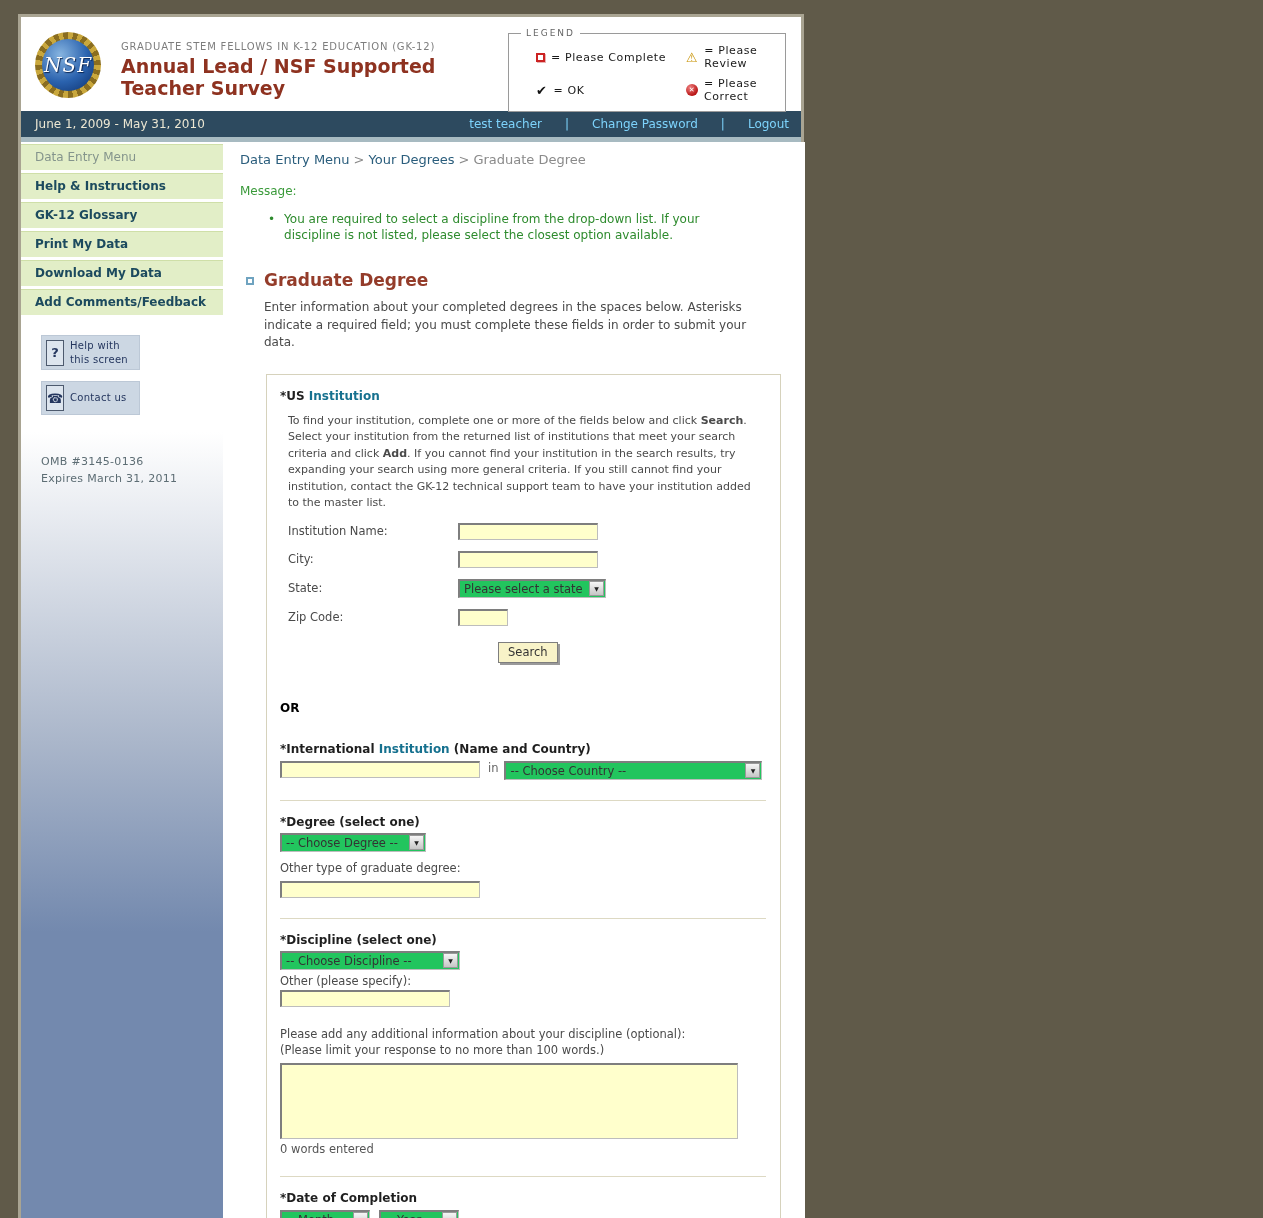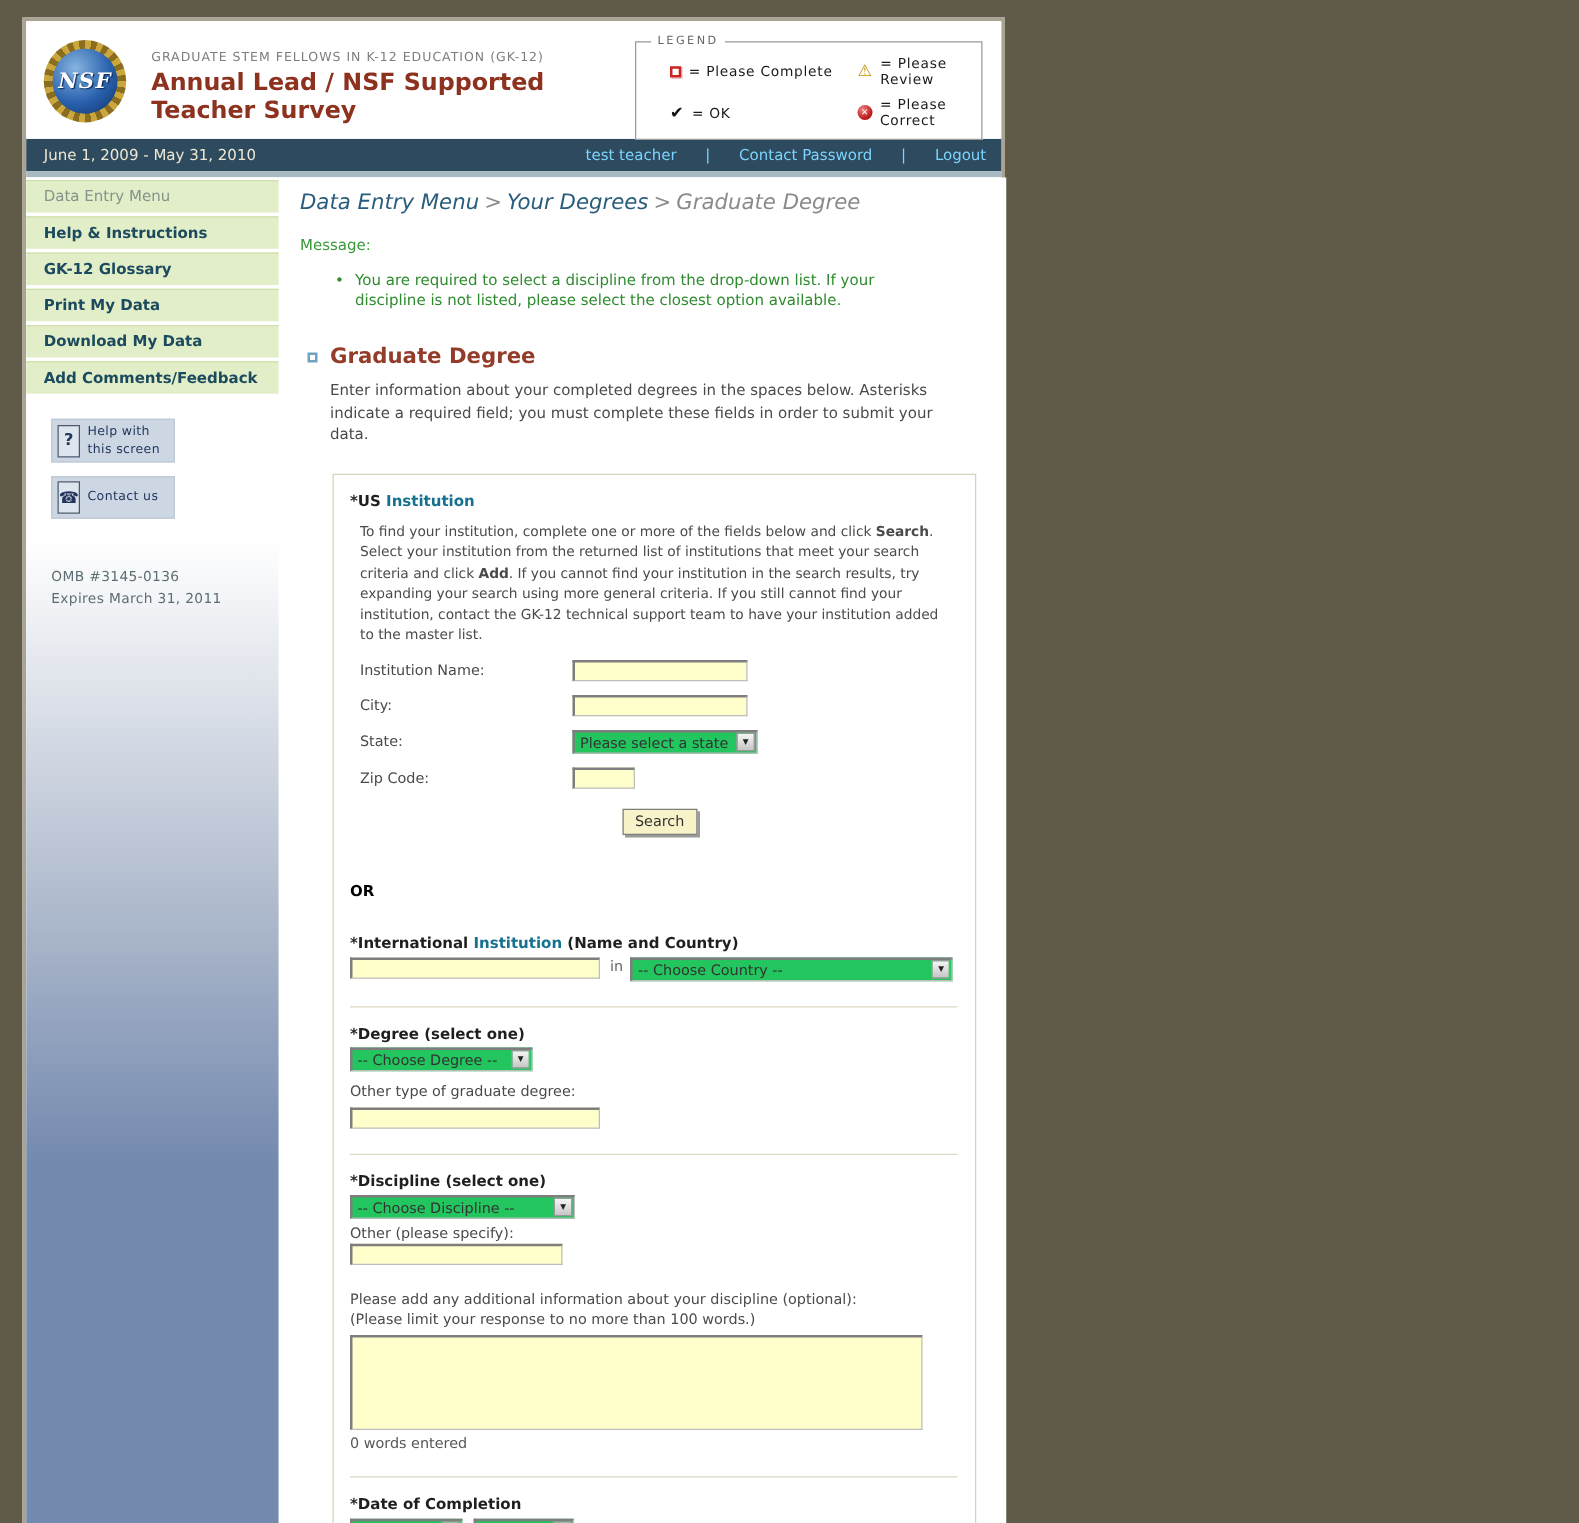--- a/index.html
+++ b/index.html
@@ -20,23 +20,23 @@
   .header { position: relative; height: 94px; background: #fff; }
   .nsf-logo {
     position: absolute; left: 14px; top: 15px;
     width: 66px; height: 66px; border-radius: 50%;
     background: repeating-conic-gradient(#c9a73c 0deg 9deg, #8a6d1f 9deg 18deg);
   }
   .nsf-globe {
     position: absolute; inset: 7px; border-radius: 50%;
     background: radial-gradient(circle at 35% 30%, #86b4e0 0%, #2a62ae 55%, #0d2f6b 100%);
     display: flex; align-items: center; justify-content: center;
-    color: #fff; font-weight: bold; font-style: italic;
+    color: #fff; font-weight: normal; font-style: italic;
     font-family: "DejaVu Serif", "Liberation Serif", serif;
-    font-size: 17px; letter-spacing: 1px;
+    font-size: 20px; letter-spacing: 1px;
     text-shadow: 1px 1px 1px #0a2450;
   }
   .titles { position: absolute; left: 100px; top: 24px; }
   .program-name { font-size: 10px; color: #7d7d7d; letter-spacing: 0.8px; }
   .survey-title {
     margin-top: 4px; width: 370px;
     font-size: 19px; font-weight: bold; color: #8e3220; line-height: 1.15;
   }
   .legend {
     position: absolute; right: 15px; top: 16px; width: 278px;
@@ -98,21 +98,21 @@
     width: 18px; height: 26px; flex: 0 0 auto;
     border: 1px solid #4d5a6e; background: #dde5ee; color: #24365e;
     display: flex; align-items: center; justify-content: center;
     font-size: 13px; font-weight: bold;
   }
   .help-btn-text { font-size: 10px; color: #24365e; line-height: 1.35; letter-spacing: 0.3px; }
   .omb { margin: 38px 0 0 20px; font-size: 11px; color: #5d6d74; line-height: 1.55; letter-spacing: 0.3px; }
 
   
   .main { flex: 1; padding: 10px 24px 0 17px; background: #fff; }
-  .breadcrumb { font-size: 17px; color: #8a8a8a; font-style: italic; }
+  .breadcrumb { font-size: 13px; color: #8a8a8a; }
   .crumb-link { color: #2a5d7c; cursor: pointer; }
   .crumb-sep { color: #8a8a8a; padding: 0 4px; }
   .message-label { margin-top: 17px; color: #3a9a3a; }
   .message-bullet { display: flex; margin: 13px 0 0 28px; color: #2e8b2e; width: 455px; line-height: 1.35; }
   .bullet-dot { margin-right: 9px; }
 
   .section-head { display: flex; align-items: center; margin-top: 27px; }
   .section-square { width: 8px; height: 8px; border: 2px solid #6fa3c0; margin: 2px 10px 0 6px; }
   .section-title { color: #943c2a; font-size: 17px; font-weight: bold; }
   .section-intro { margin: 9px 0 0 24px; width: 508px; line-height: 1.45; color: #4a4a4a; }
@@ -208,21 +208,21 @@
         </div>
       </div>
     </div>
   </div>
 
   <div class="navbar">
     <span>June 1, 2009 - May 31, 2010</span>
     <span class="nav-right">
       <span>test teacher</span>
       <span>|</span>
-      <span class="nav-link">Contact Password</span>
+      <span class="nav-link">Change Password</span>
       <span>|</span>
       <span class="nav-link">Logout</span>
     </span>
   </div>
   <div class="strip"></div>
 
   <div class="content">
 
     <div class="sidebar">
       <div class="menu">

